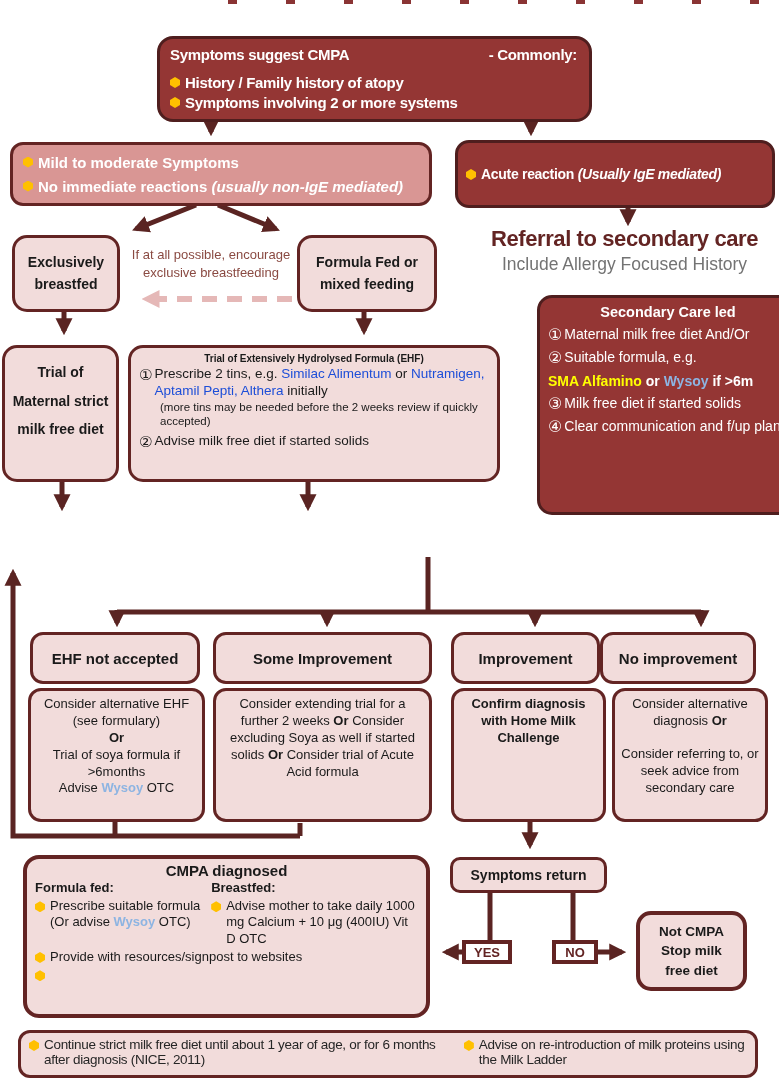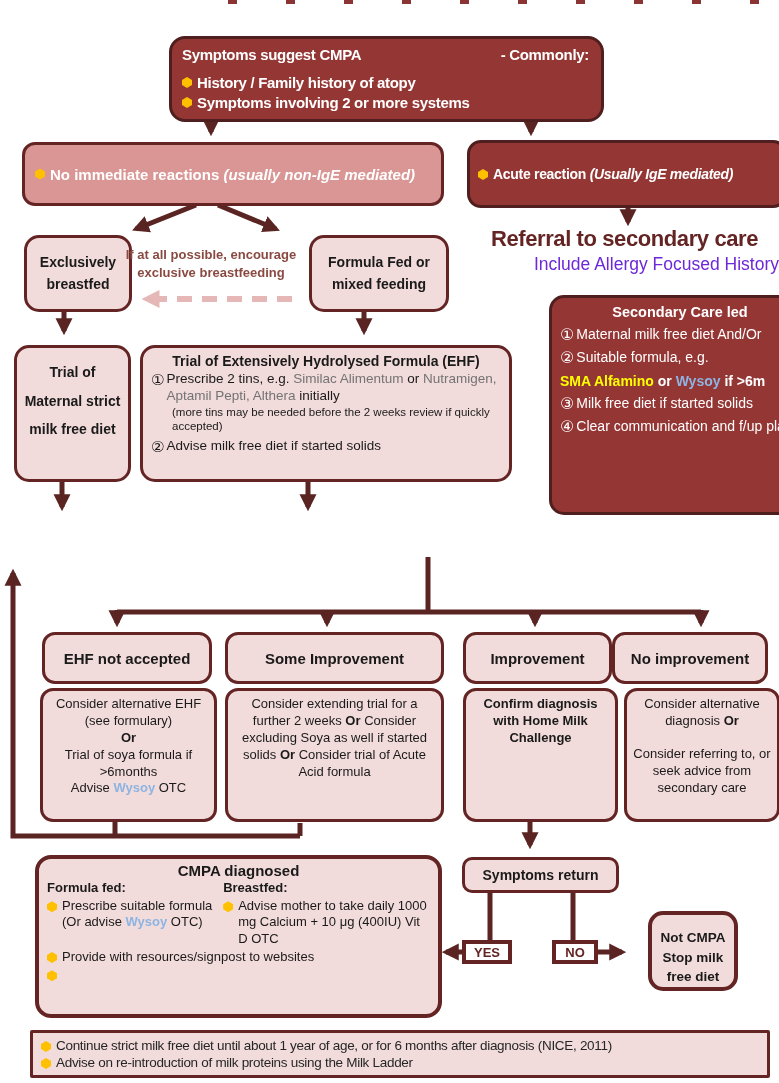--- a/index.html
+++ b/index.html
@@ -2,30 +2,30 @@
 <html><head>
 <meta charset="utf-8">
 <style>
   html,body{margin:0;padding:0;background:#fff;}
   .canvas{
     position:relative;width:779px;height:1083px;background:#fff;overflow:hidden;
     font-family:"Liberation Sans",sans-serif;color:#1a1a1a;
   }
   .abs{position:absolute;box-sizing:border-box;}
   svg.connectors{position:absolute;left:0;top:0;width:779px;height:1083px;z-index:1;}
-  .box{position:absolute;box-sizing:border-box;border:3px solid #632423;border-radius:13px;background:#F2DCDB;z-index:2;margin-left:12px;}
+  .box{position:absolute;box-sizing:border-box;border:3px solid #632423;border-radius:13px;background:#F2DCDB;z-index:2;}
   .darkbox{background:#943634;border-color:#4f1e1e;color:#fff;}
   .rosebox{background:#D99694;border-color:#632423;color:#fff;}
   .hex{display:inline-block;width:10px;height:11px;background:#FFC000;flex:none;
        clip-path:polygon(50% 0,100% 27%,100% 73%,50% 100%,0 73%,0 27%);}
   .brow{display:flex;align-items:flex-start;gap:5px;}
   .brow .hex{margin-top:3px;}
   .cond{letter-spacing:-0.3px;}
   .num{font-family:"DejaVu Sans",sans-serif;font-weight:normal;flex:none;}
-  .green{color:#737373;text-align:center;}
+  .green{color:#1d4ed8;text-align:center;}
   .wysoy{color:#8DB4E2;font-weight:bold;}
   .sma{color:#FFFF00;font-weight:bold;}
   .bold{font-weight:bold;}
   .ital{font-style:italic;}
 
   .top-dashes{left:228px;top:0;width:545px;height:4px;
     background:repeating-linear-gradient(90deg,#8a3434 0 9px,transparent 9px 58px);}
 
   .top-box{left:157px;top:36px;width:435px;height:86px;border-radius:16px;padding:7px 12px 6px 10px;
     font-weight:bold;font-size:15px;}
@@ -35,37 +35,37 @@
   .mild-box{left:10px;top:142px;width:422px;height:64px;padding:5px 10px;
     display:flex;flex-direction:column;justify-content:space-around;
     font-weight:bold;font-size:15px;}
   .severe-box{left:455px;top:140px;width:320px;height:68px;border-radius:14px;padding:6px 12px 6px 8px;
     display:flex;flex-direction:column;justify-content:space-around;font-weight:bold;font-size:14px;}
   .severe-box .l1{display:flex;justify-content:space-between;}
   .severe-box .l1 .ar{margin-right:48px;}
 
   .referral-title{left:470px;top:226px;width:309px;text-align:center;z-index:2;
     color:#632423;font-weight:bold;font-size:22px;letter-spacing:-0.4px;}
-  .referral-sub{left:470px;top:254px;width:309px;text-align:right;z-index:2;
-    color:#6d28d9;font-size:17.5px;}
+  .referral-sub{left:470px;top:254px;width:309px;text-align:center;z-index:2;
+    color:#737373;font-size:17.5px;}
 
   .breastfed-box{left:12px;top:235px;width:108px;height:77px;border-radius:15px;
     display:flex;flex-direction:column;justify-content:center;text-align:center;
     font-weight:bold;font-size:14px;line-height:1.55;}
   .formula-box{left:297px;top:235px;width:140px;height:77px;border-radius:15px;
     display:flex;flex-direction:column;justify-content:center;text-align:center;
     font-weight:bold;font-size:14px;line-height:1.55;}
   .encourage{left:122px;top:246px;width:178px;text-align:center;z-index:2;
-    color:#8a4a42;font-weight:bold;font-size:13px;line-height:1.35;}
+    color:#8a4a42;font-weight:normal;font-size:13px;line-height:1.35;}
 
   .maternal-box{left:2px;top:345px;width:117px;height:137px;border-radius:15px;
     padding-top:10px;text-align:center;font-weight:bold;font-size:14px;line-height:2.05;}
   .ehf-box{left:128px;top:345px;width:372px;height:137px;border-radius:15px;padding:5px 8px 4px 8px;
     font-size:13.5px;}
-  .ehf-box .title{font-weight:bold;font-size:14px;text-align:center;margin-bottom:2px;}
+  .ehf-box .title{font-weight:bold;font-size:10px;text-align:center;margin-bottom:2px;}
   .ehf-box .item{display:flex;gap:2px;line-height:1.25;}
   .ehf-box .num{font-size:15px;}
   .ehf-box .note{font-size:11.5px;margin-left:21px;line-height:1.2;margin-top:1px;}
   .ehf-box .item2{margin-top:5px;}
 
   .secondary-box{left:537px;top:295px;width:262px;height:220px;border-radius:15px;padding:6px 8px;
     font-size:14px;line-height:1.15;}
   .secondary-box .title{text-align:center;font-weight:bold;font-size:14.5px;margin-bottom:4px;}
   .secondary-box .item{display:flex;gap:2px;margin-top:5px;}
   .secondary-box .num{font-size:16px;}
@@ -97,26 +97,26 @@
   .colhead{font-weight:bold;text-align:left;}
   .cmpa-box .brow{margin-top:2px;line-height:1.25;}
 
   .symptoms-box{left:450px;top:857px;width:157px;height:36px;border-radius:10px;
     display:flex;align-items:center;justify-content:center;font-weight:bold;font-size:14px;}
   .yesno{top:940px;height:24px;background:#fff;border:4px solid #632423;border-radius:0;
     display:flex;align-items:center;justify-content:center;
     color:#632423;font-weight:bold;font-size:13px;}
   .yes-box{left:462px;width:50px;}
   .no-box{left:552px;width:46px;}
-  .notcmpa-box{left:636px;top:911px;width:90px;height:80px;border-radius:15px;border-width:4px;
-    display:flex;flex-direction:column;justify-content:flex-end;text-align:center;
+  .notcmpa-box{left:636px;top:911px;width:111px;height:80px;border-radius:15px;border-width:4px;
+    display:flex;flex-direction:column;justify-content:center;text-align:center;
     font-weight:bold;font-size:13.5px;line-height:1.45;}
 
-  .bottom-box{left:18px;top:1030px;width:740px;height:48px;border-radius:2px;padding:4px 8px;
-    font-size:13.5px;color:#262626;display:flex;flex-direction:column;justify-content:space-around;}
+  .bottom-box{left:18px;top:1030px;width:740px;height:48px;border-radius:12px;padding:4px 8px;
+    font-size:13.5px;color:#262626;display:flex;flex-direction:row;justify-content:space-around;}
 </style>
 </head>
 <body>
 
 <div class="canvas">
 
   <div class="abs top-dashes"></div>
 
   <svg class="connectors" viewBox="0 0 779 1083" xmlns="http://www.w3.org/2000/svg">
     <defs>
@@ -166,20 +166,24 @@
     </div>
     <div class="brow">
       <span class="hex"></span>
       <span>Symptoms involving 2 or more systems</span>
     </div>
   </div>
 
   <div class="box rosebox mild-box">
     <div class="brow">
       <span class="hex"></span>
+      <span>Mild to moderate  Symptoms</span>
+    </div>
+    <div class="brow">
+      <span class="hex"></span>
       <span><span>No immediate reactions </span><span class="ital">(usually non-IgE mediated)</span></span>
     </div>
   </div>
 
   <div class="box darkbox severe-box cond">
     <div class="brow">
       <span class="hex"></span>
       <span><span>Acute reaction </span><span class="ital">(Usually IgE mediated)</span></span>
     </div>
   </div>

